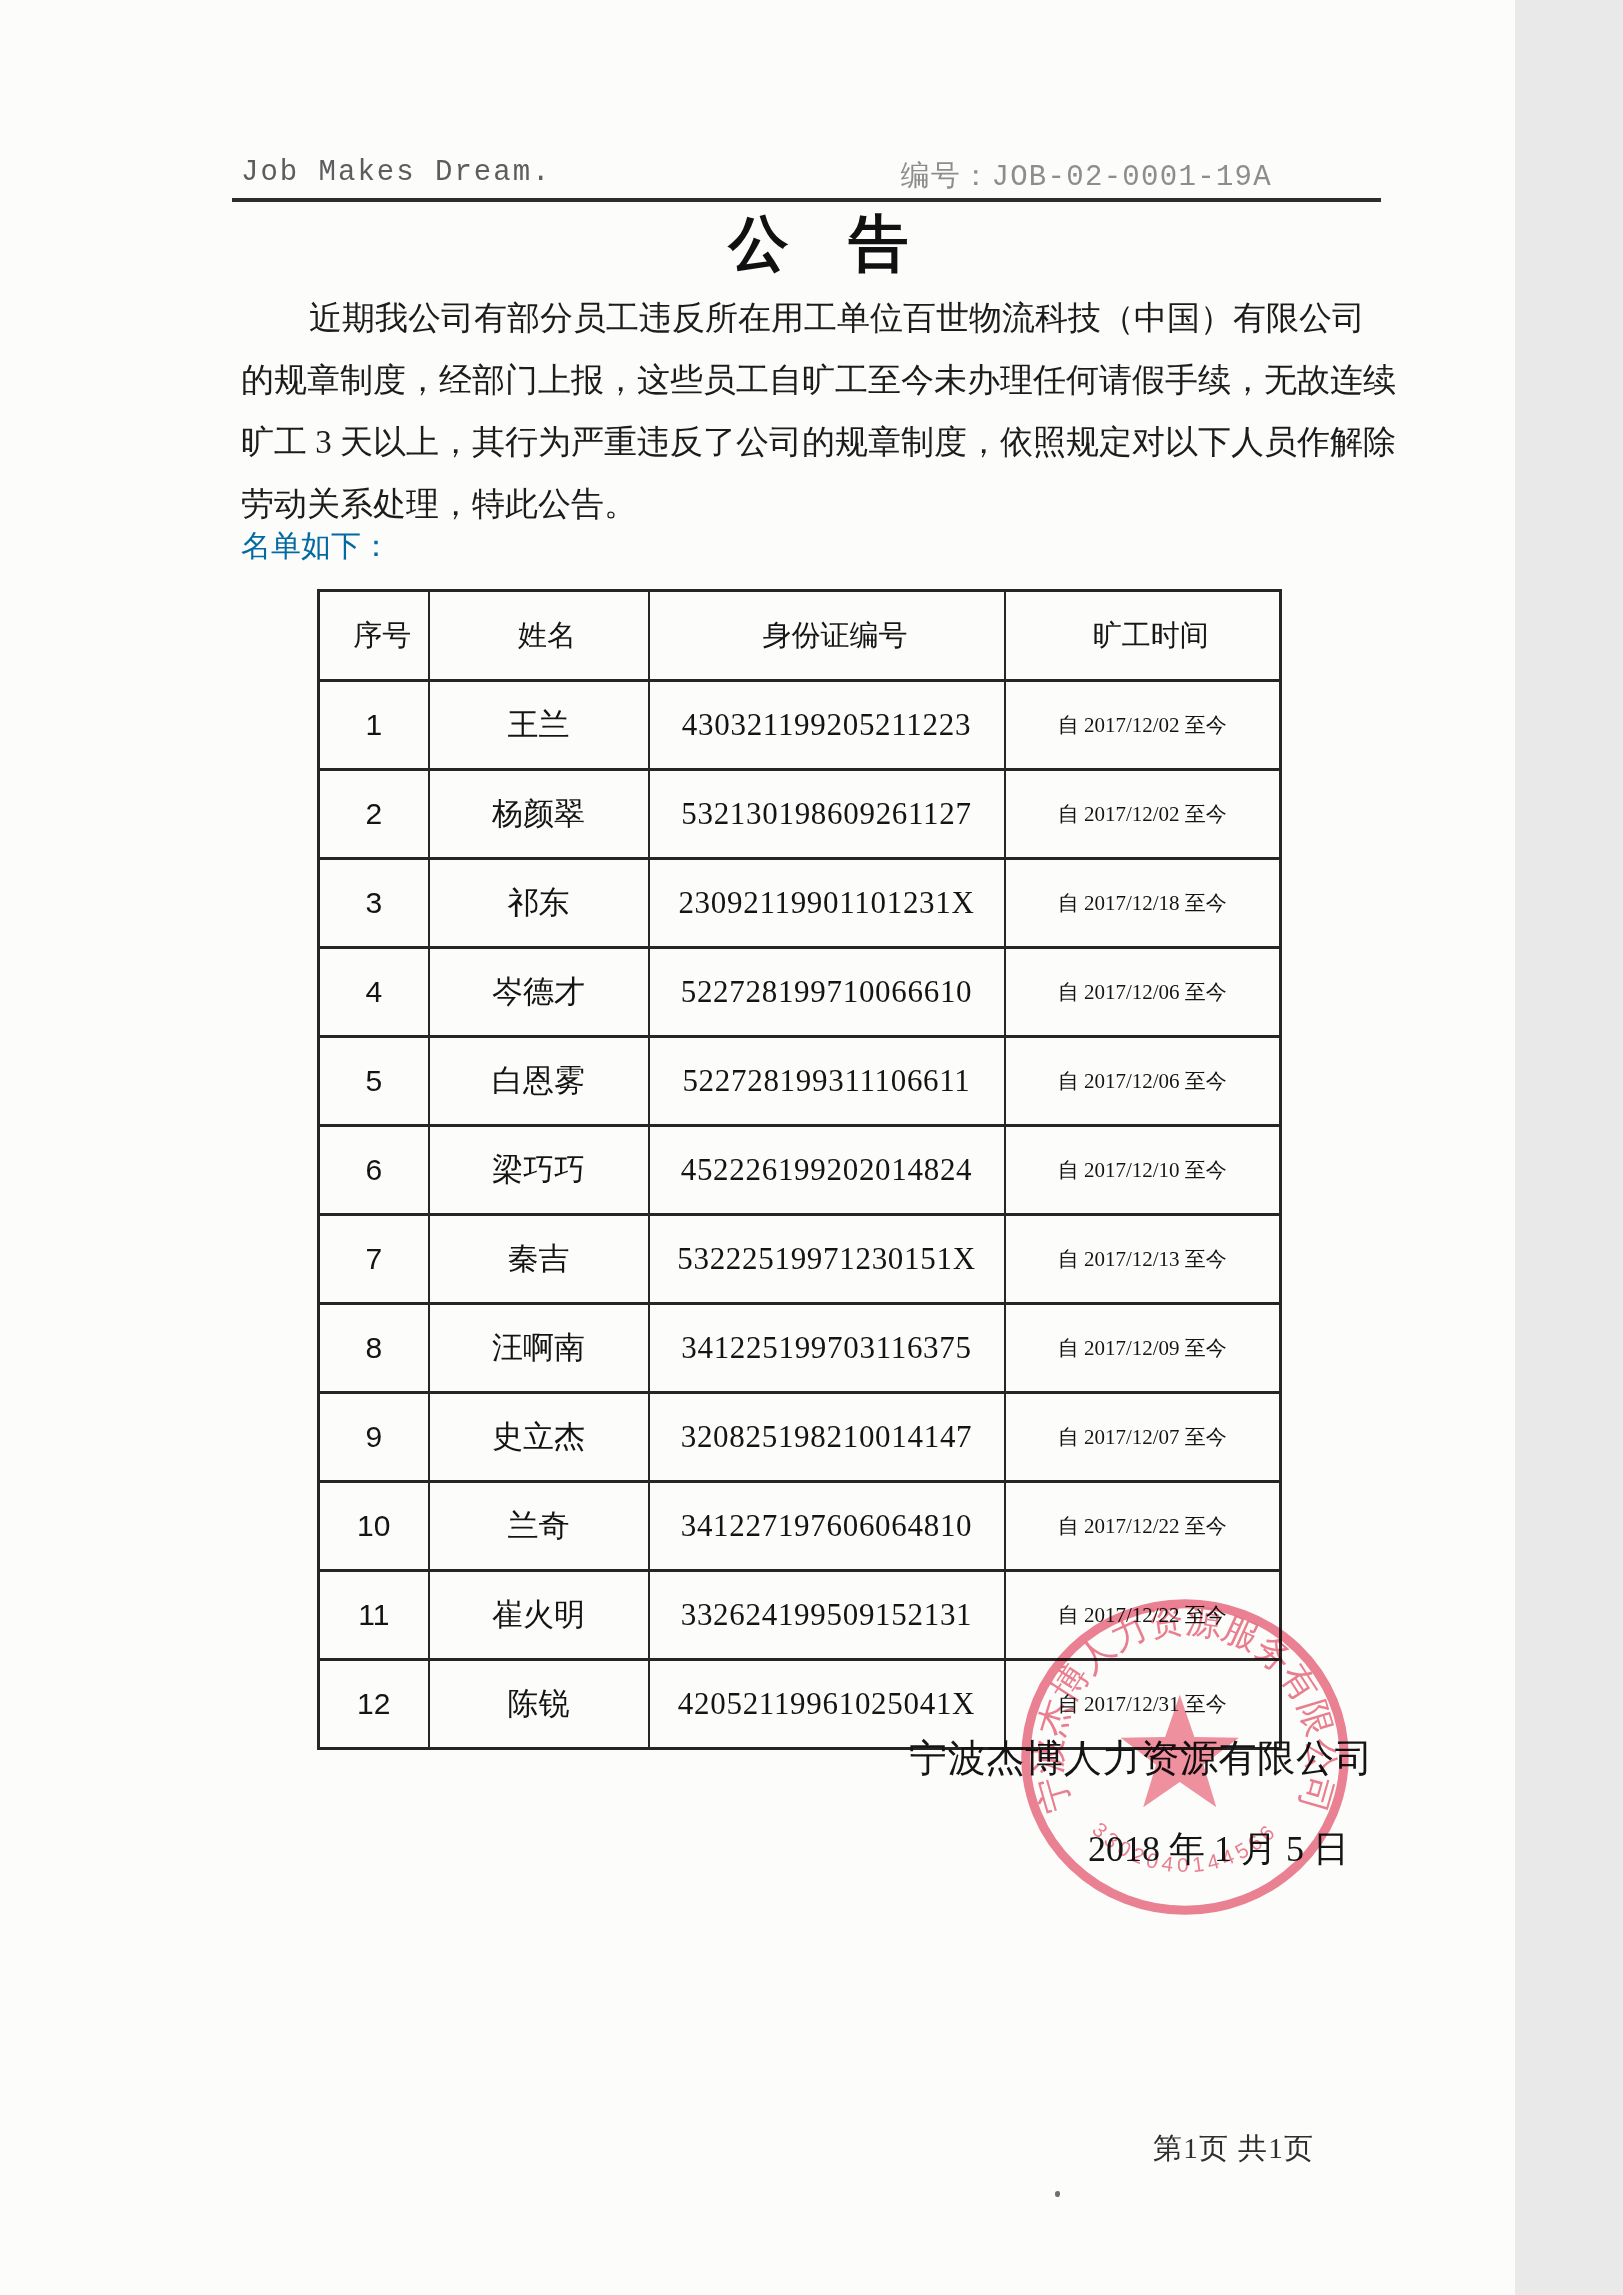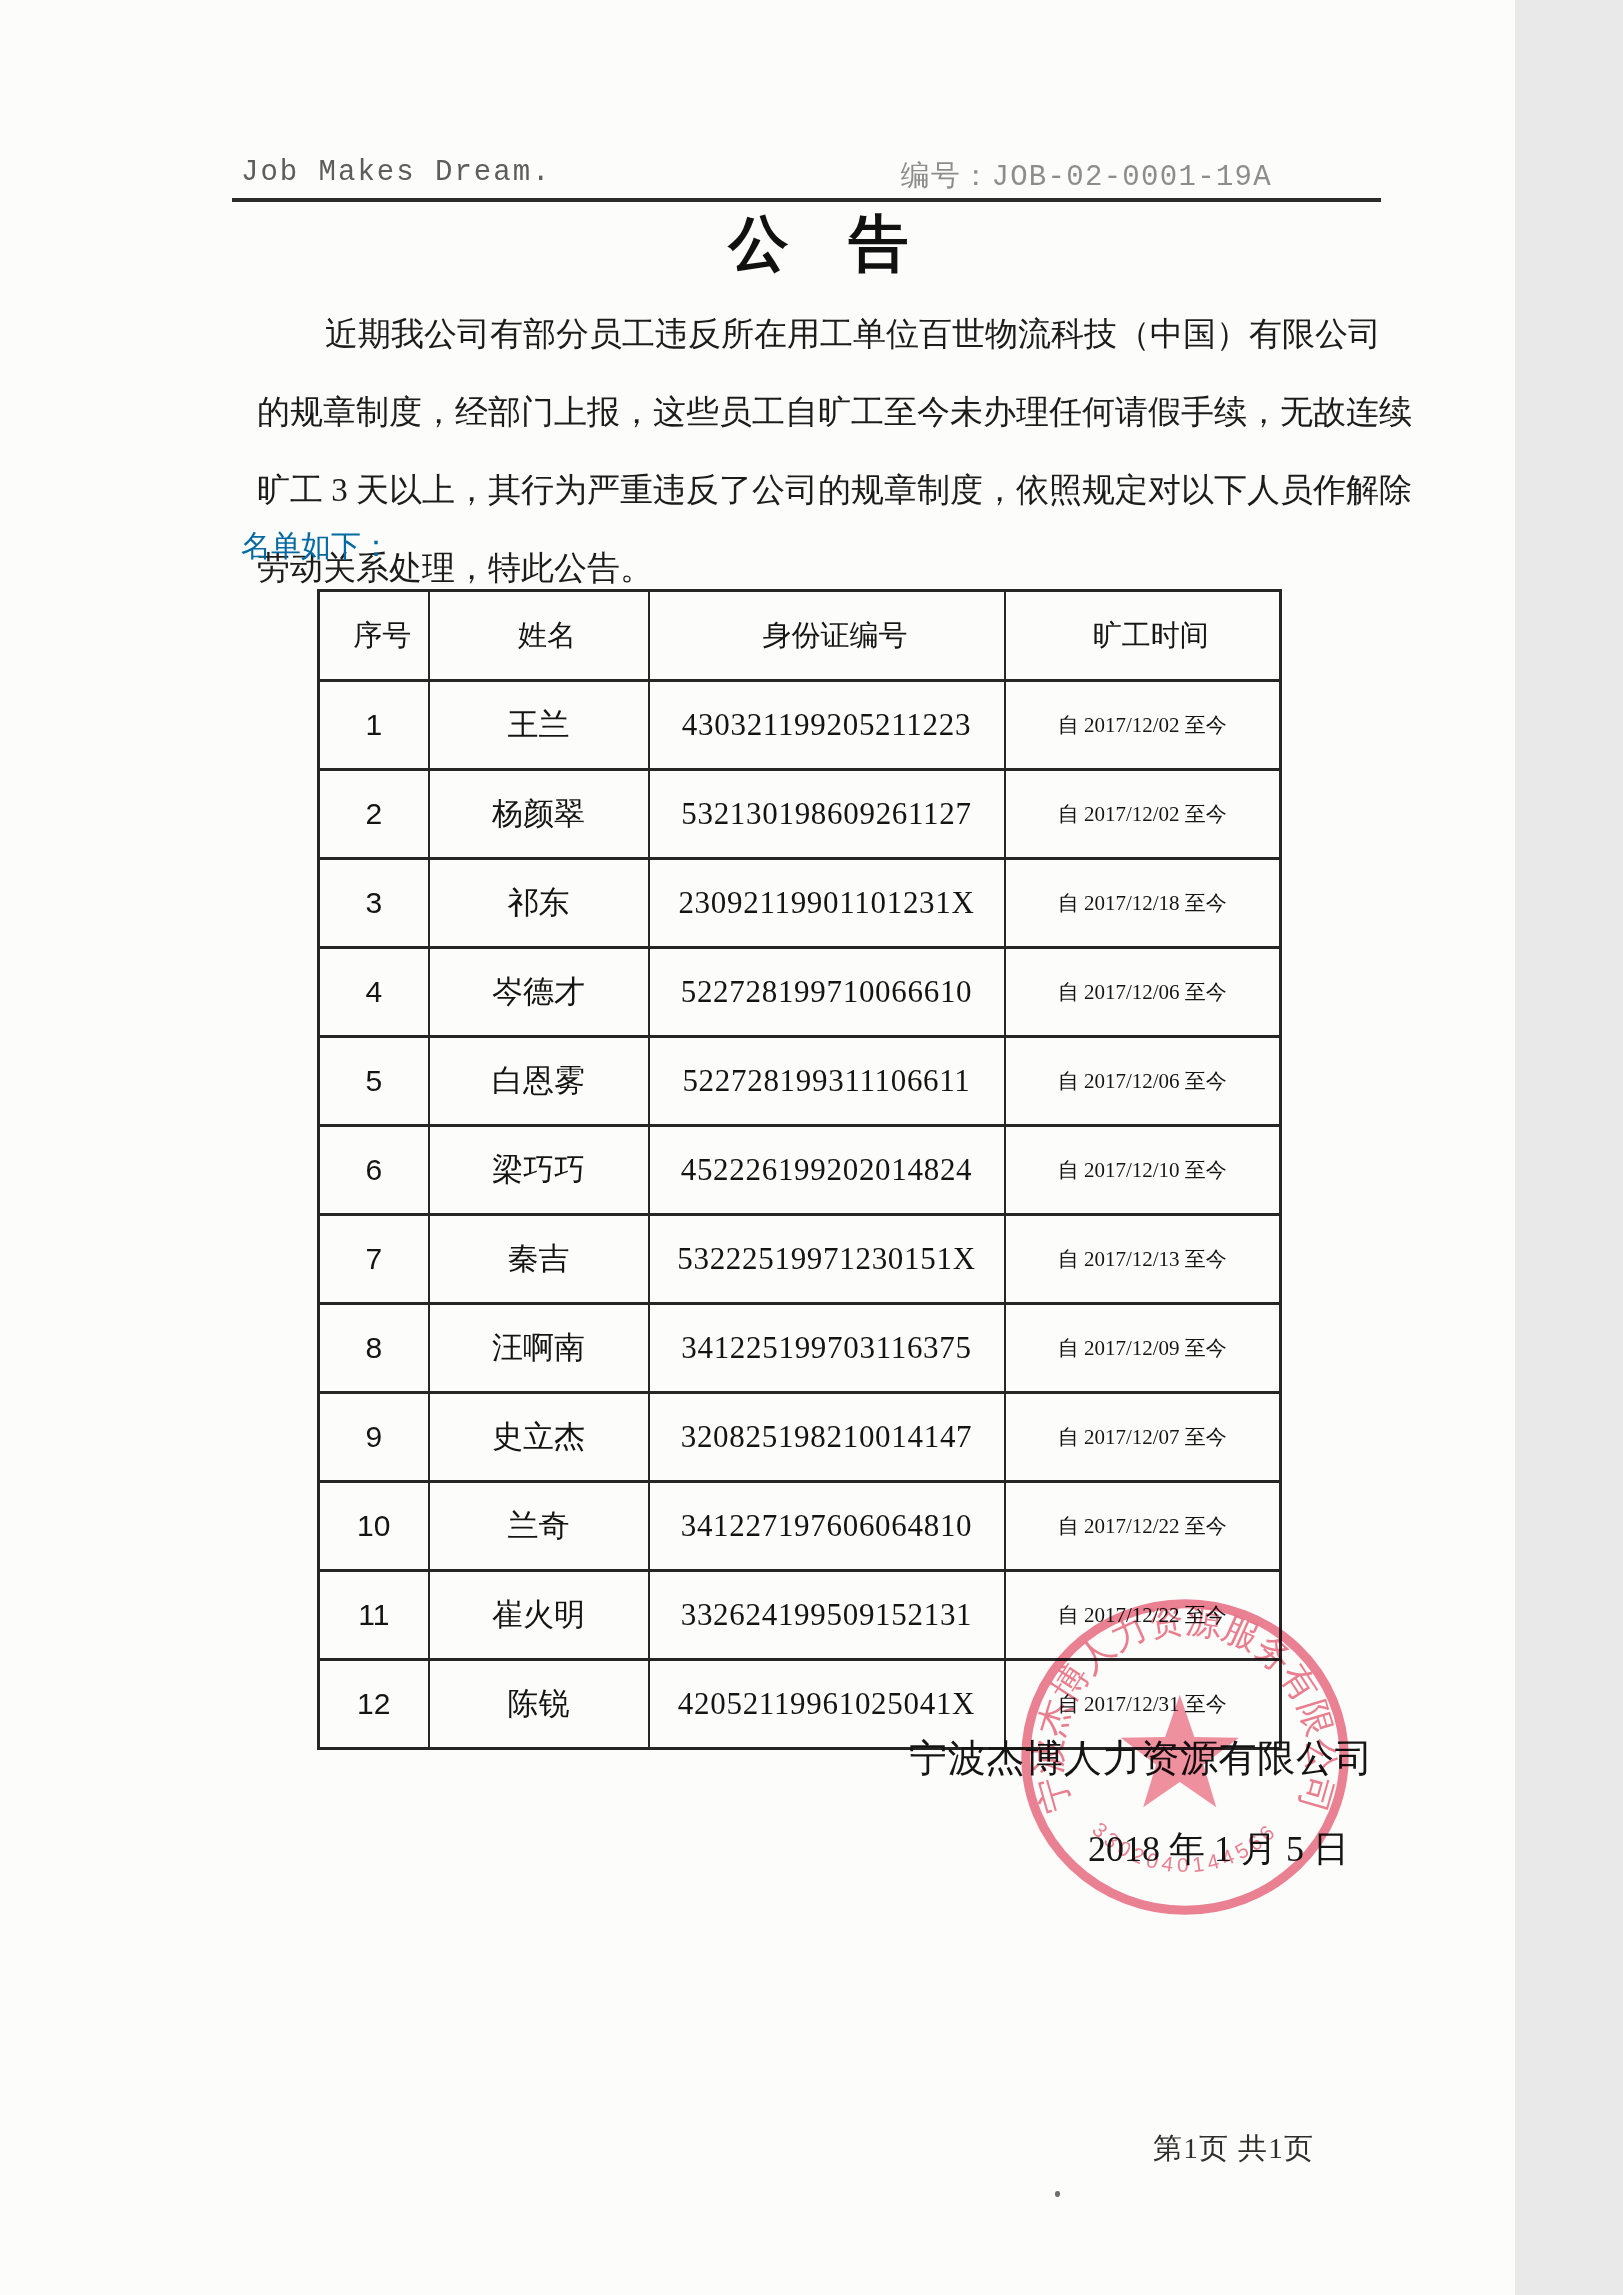--- a/index.html
+++ b/index.html
@@ -31,21 +31,21 @@
     position:absolute;left:244px;top:204px;width:1149px;margin:0;
     text-align:center;
     font-family:"Liberation Sans","DejaVu Sans",sans-serif;
     font-weight:bold;font-size:60px;color:#111;
   }
   
   .body-text{
     position:absolute;left:241px;top:287px;width:1145px;
     font-size:33px;color:#1c1c1c;
   }
-  .body-text .line{height:62px;line-height:62px;white-space:nowrap;margin:16px;}
+  .body-text .line{height:62px;line-height:62px;white-space:nowrap;margin:0;}
   .body-text .line.indent{text-indent:68px;}
   .list-intro{
     position:absolute;left:241px;top:526px;
     font-size:30px;color:#0369a1;
   }
   
   table.roster{
     position:absolute;left:317px;top:589px;
     width:962px;
     border-collapse:collapse;table-layout:fixed;

